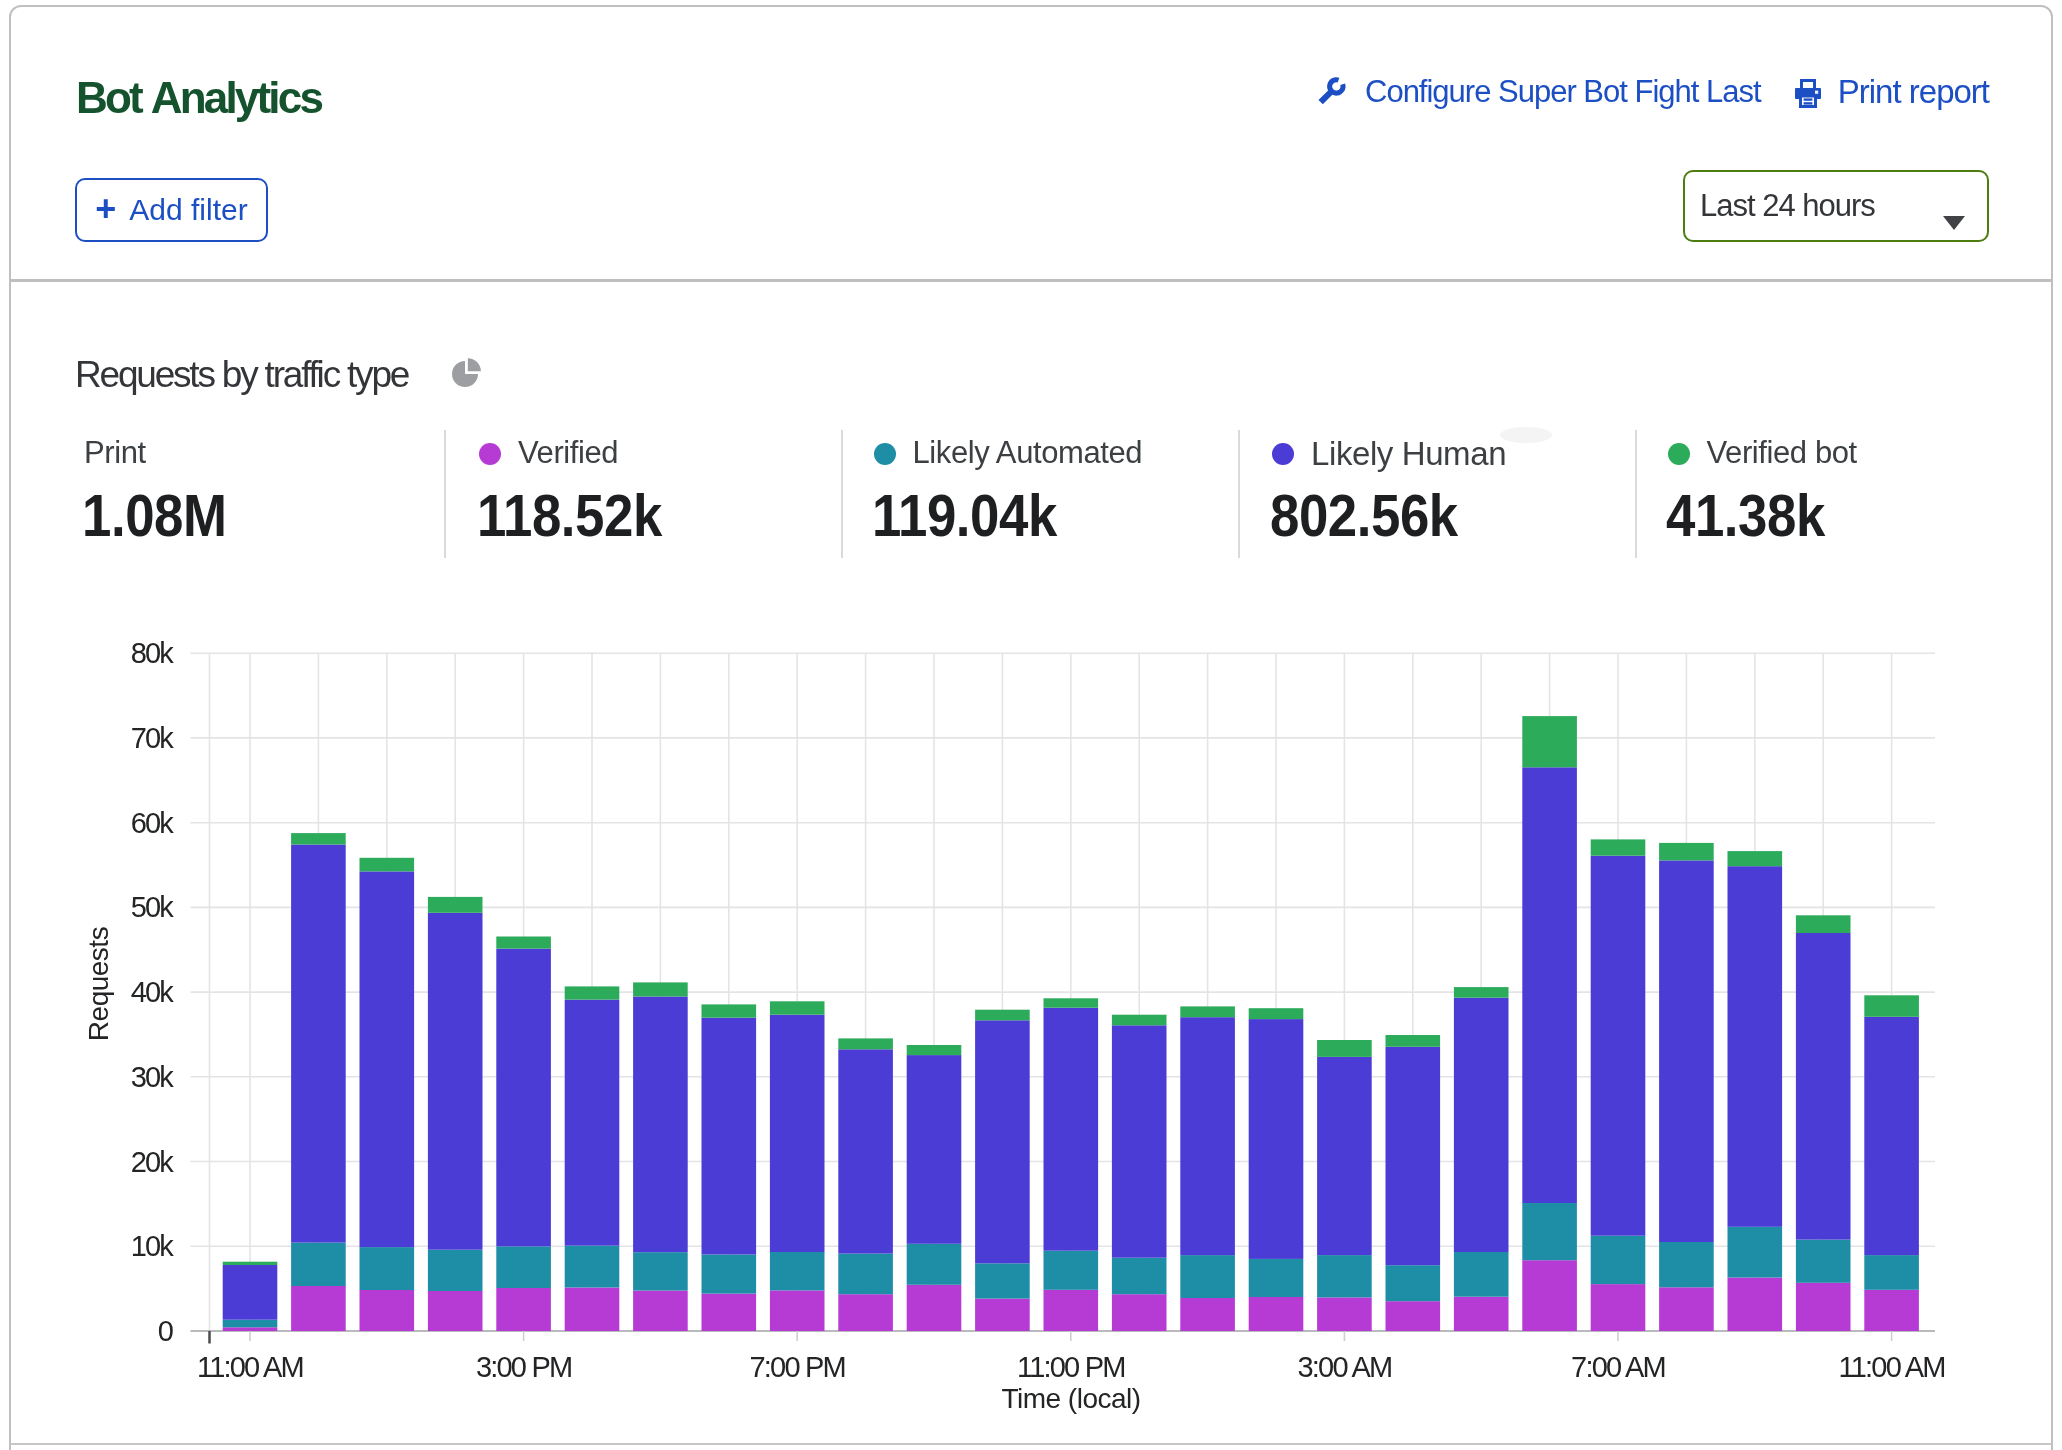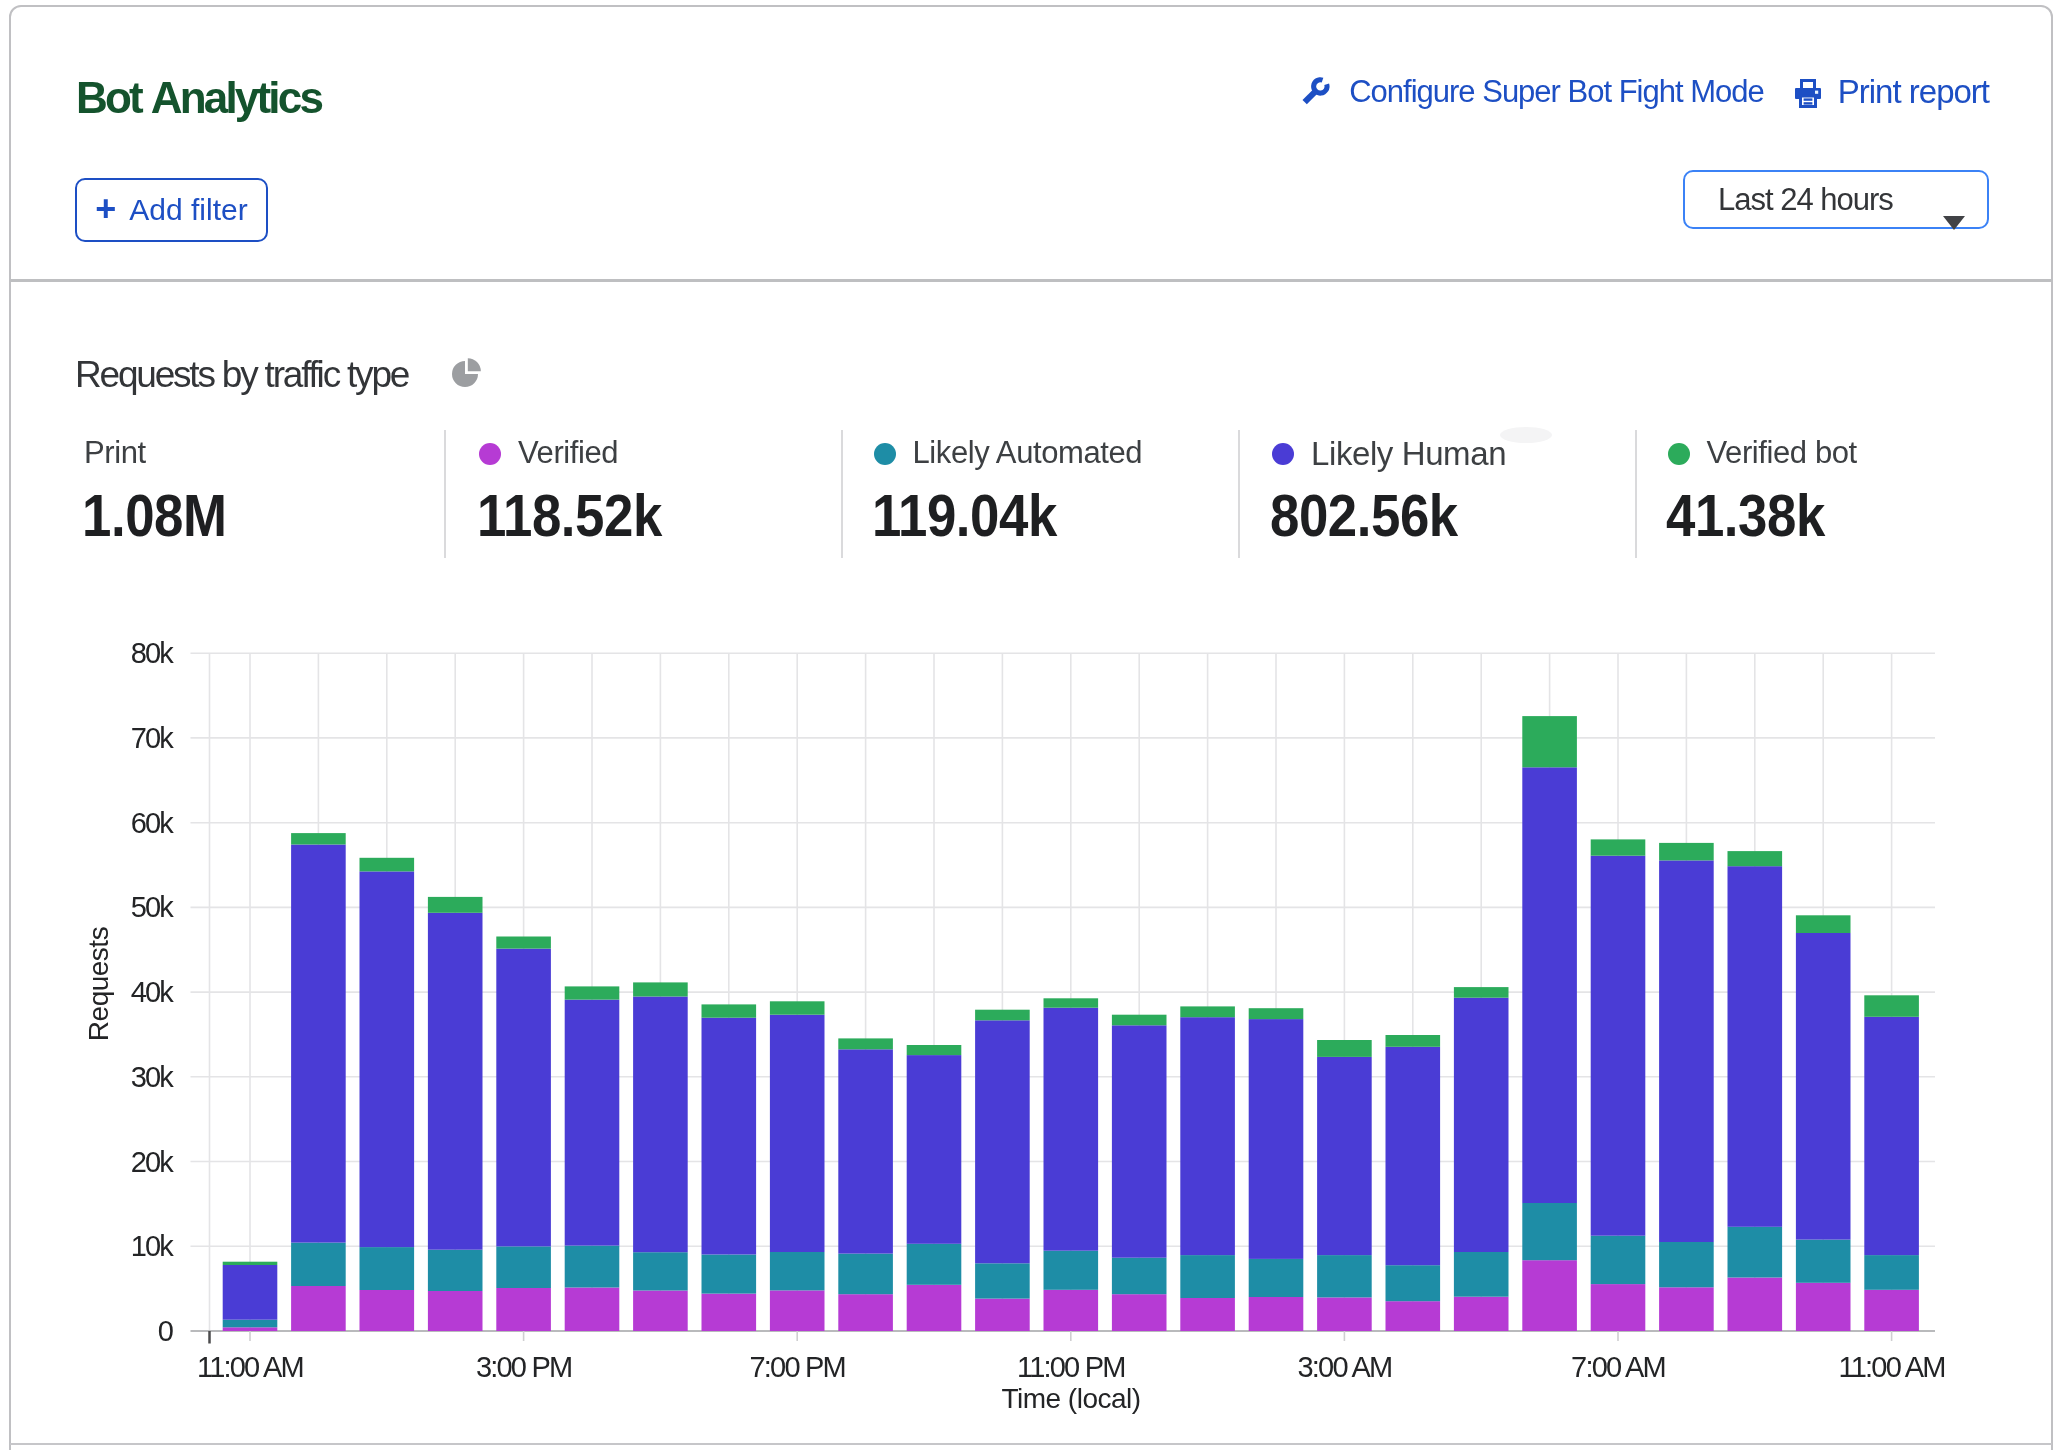--- a/index.html
+++ b/index.html
@@ -14,36 +14,36 @@
 
 <div class="abs" style="left:76px;top:73px;font-size:44px;font-weight:700;letter-spacing:-2.8px;word-spacing:2px;color:#14532d">Bot Analytics</div>
 
 <div class="abs" style="left:1315px;top:73px;width:674px;display:flex;align-items:center;justify-content:flex-end;gap:14px;white-space:nowrap">
   <svg style="flex:none;margin-top:-1px" width="36" height="36" viewBox="0 0 32 32" fill="#1d4fc4">
       <g transform="rotate(45 16 14)">
         <path d="M14.38 6.47 L12.41 2.43 A8.2 8.2 0 1 0 19.59 2.43 L17.62 6.47 A3.7 3.7 0 1 1 14.38 6.47 Z"></path>
         <rect x="13.3" y="15" width="5.4" height="14.5"></rect>
       </g>
     </svg>
-    <span style="font-size:31px;letter-spacing:-1px;color:#1d4fc4">Configure Super Bot Fight Mode</span>
+    <span style="font-size:31px;letter-spacing:-1px;color:#1d4fc4">Configure Super Bot Fight Last</span>
   <span style="width:12px"></span>
   <svg style="flex:none" width="32" height="32" viewBox="0 0 32 32" fill="#1d4fc4">
       <rect x="9.5" y="4.5" width="13" height="9" fill="none" stroke="#1d4fc4" stroke-width="3"></rect>
       <rect x="3" y="12" width="26" height="11" rx="1"></rect>
       <rect x="23" y="14.6" width="3.2" height="3.2" fill="#e8f4ff"></rect>
       <rect x="8.5" y="20" width="15" height="10.5" fill="#fff" stroke="#1d4fc4" stroke-width="3"></rect>
       <rect x="11.6" y="22.4" width="8.8" height="2.4"></rect>
       <rect x="11.6" y="26.2" width="8.8" height="2.4"></rect>
     </svg>
     <span style="font-size:33px;letter-spacing:-1px;color:#1d4fc4">Print report</span>
 </div>
 
 <div class="abs" style="left:75px;top:178px;width:193px;height:64px;border:2.5px solid #1d4fc4;border-radius:10px;display:flex;align-items:center;justify-content:center;color:#1d4fc4;font-size:30px"><span style="font-size:36px;margin-right:13px;font-weight:700;margin-top:-3px">+</span>Add filter</div>
 
-<div class="abs" style="left:1683px;top:170px;width:306px;height:59px;border:2px solid #3b82f6;border-radius:10px;display:flex;align-items:center;color:#333538;font-size:31px;letter-spacing:-1px;padding-left:33px">Last 24 hours<span style="position:absolute;right:16px;top:34px"><svg width="34" height="22" viewBox="0 0 34 22">
+<div class="abs" style="left:1683px;top:170px;width:306px;height:72px;border:2px solid #4d7c0f;border-radius:10px;display:flex;align-items:center;color:#333538;font-size:31px;letter-spacing:-1px;padding-left:15px">Last 24 hours<span style="position:absolute;right:16px;top:34px"><svg width="34" height="22" viewBox="0 0 34 22">
         <path d="M6 4 L28 4 L17 18 Z" fill="#414246"></path>
       </svg></span></div>
 
 <div class="abs" style="left:75px;top:354px;font-size:37px;font-weight:400;letter-spacing:-2.2px;color:#333538">Requests by traffic type</div>
 <div class="abs" style="left:450px;top:357px"><svg width="34" height="34" viewBox="0 0 34 34">
       <path fill="#9c9ea1" d="M15 17 L15 4 A13 13 0 1 0 28 17 Z"></path>
       <path fill="#9c9ea1" d="M17.8 14.2 L17.8 1.2 A13 13 0 0 1 30.8 14.2 Z"></path>
     </svg></div>
 
 <div style="position:absolute;left:1500px;top:427px;width:52px;height:16px;border-radius:50%;background:#f4f4f5"></div>

